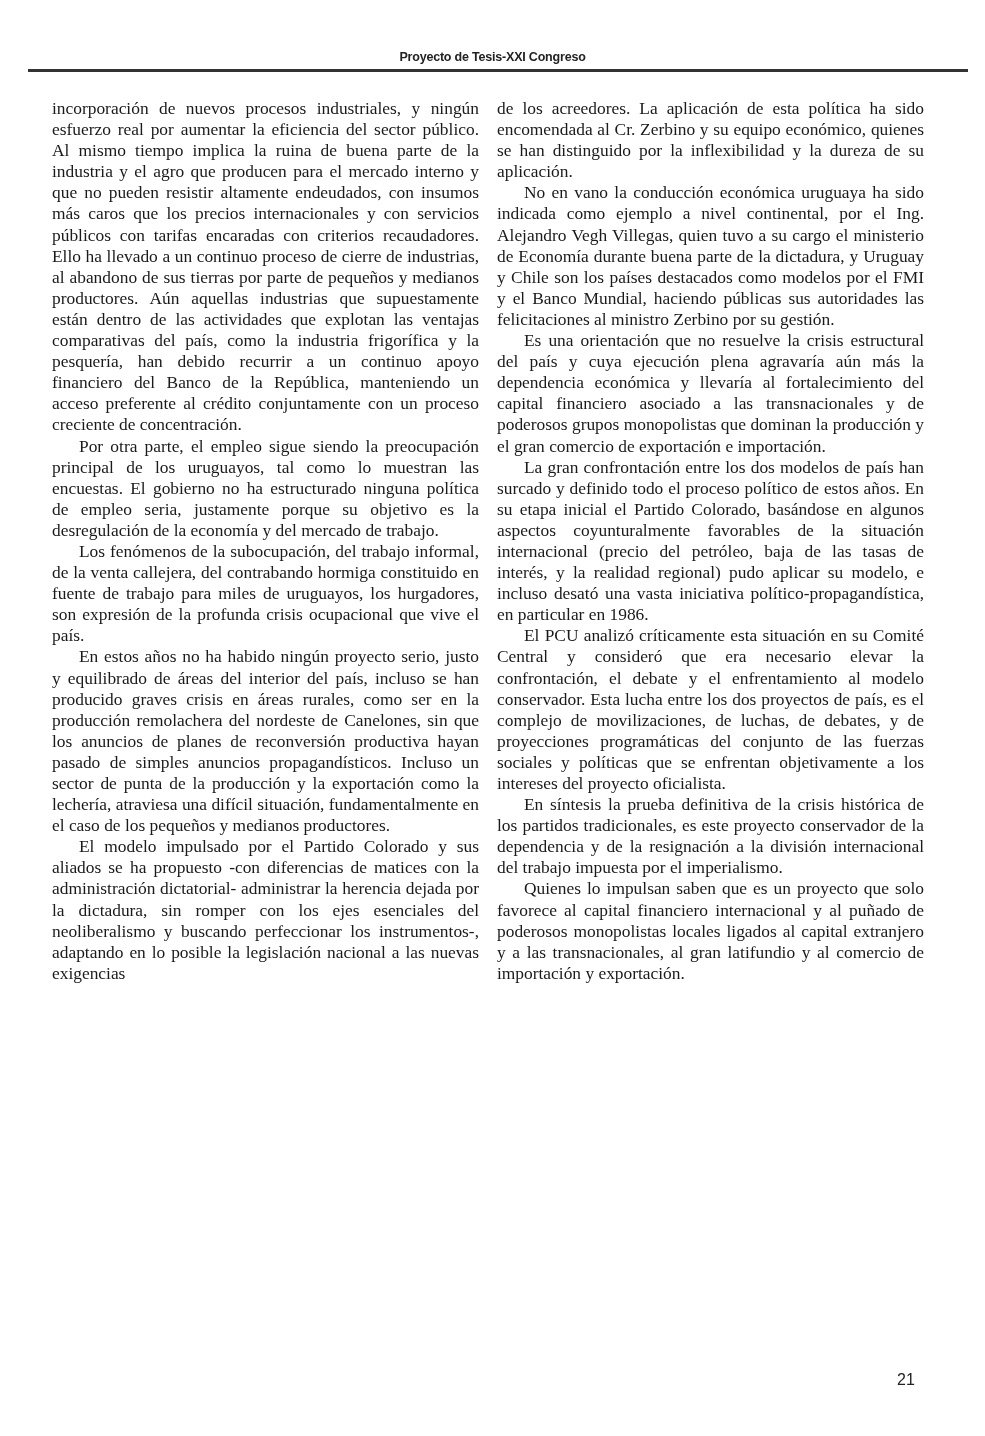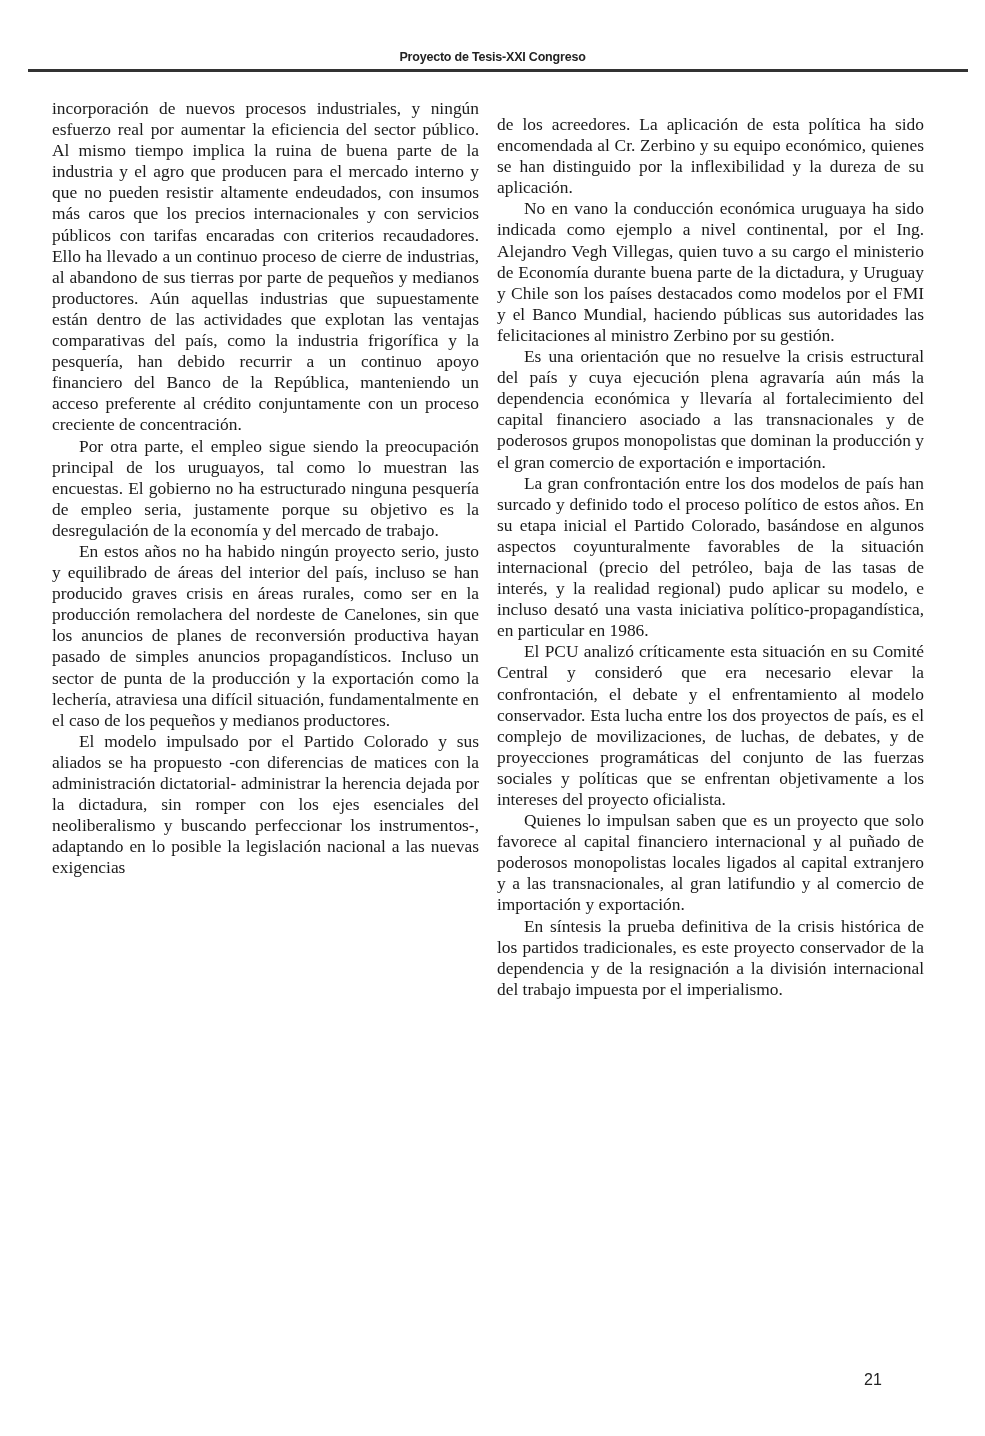--- a/index.html
+++ b/index.html
@@ -18,45 +18,46 @@
   .head-rule {
     position: absolute; left: 28px; width: 940px; top: 69px; height: 3px;
     background: #333;
   }
   .column {
     position: absolute; top: 98px; width: 427px;
     font-size: 17.4px; line-height: 21.1px;
     text-align: justify; hyphens: none;
   }
   .col-left { left: 52px; }
-  .col-right { left: 497px; margin-top: 16px; }
+  .col-right { left: 497px; }
   .column p { margin: 0; text-indent: 0; }
   .column p.indent { text-indent: 27px; }
   .page-number {
-    position: absolute; top: 1371px; left: 864px;
+    position: absolute; top: 1371px; left: 897px;
     font-family: "Liberation Sans", "DejaVu Sans", sans-serif;
     font-size: 16px; color: #222; text-align: right;
   }
 </style>
 </head>
 <body>
 
 <div class="running-head">Proyecto de Tesis-XXI Congreso</div>
 <div class="head-rule"></div>
 
 <div class="column col-left">
   <p>incorporación de nuevos procesos industriales, y ningún esfuerzo real por aumentar la eficiencia del sector público. Al mismo tiempo implica la ruina de buena parte de la industria y el agro que producen para el mercado interno y que no pueden resistir altamente endeudados, con insumos más caros que los precios internacionales y con servicios públicos con tarifas encaradas con criterios recaudadores. Ello ha llevado a un continuo proceso de cierre de industrias, al abandono de sus tierras por parte de pequeños y medianos productores. Aún aquellas industrias que supuestamente están dentro de las actividades que explotan las ventajas comparativas del país, como la industria frigorífica y la pesquería, han debido recurrir a un continuo apoyo financiero del Banco de la República, manteniendo un acceso preferente al crédito conjuntamente con un proceso creciente de concentración.</p>
-  <p class="indent">Por otra parte, el empleo sigue siendo la preocupación principal de los uruguayos, tal como lo muestran las encuestas. El gobierno no ha estructurado ninguna pesquería de empleo seria, justamente porque su objetivo es la desregulación de la economía y del mercado de trabajo.</p>
+  <p class="indent">Por otra parte, el empleo sigue siendo la preocupación principal de los uruguayos, tal como lo muestran las encuestas. El gobierno no ha estructurado ninguna política de empleo seria, justamente porque su objetivo es la desregulación de la economía y del mercado de trabajo.</p>
+  <p class="indent">Los fenómenos de la subocupación, del trabajo informal, de la venta callejera, del contrabando hormiga constituido en fuente de trabajo para miles de uruguayos, los hurgadores, son expresión de la profunda crisis ocupacional que vive el país.</p>
   <p class="indent">En estos años no ha habido ningún proyecto serio, justo y equilibrado de áreas del interior del país, incluso se han producido graves crisis en áreas rurales, como ser en la producción remolachera del nordeste de Canelones, sin que los anuncios de planes de reconversión productiva hayan pasado de simples anuncios propagandísticos. Incluso un sector de punta de la producción y la exportación como la lechería, atraviesa una difícil situación, fundamentalmente en el caso de los pequeños y medianos productores.</p>
   <p class="indent">El modelo impulsado por el Partido Colorado y sus aliados se ha propuesto -con diferencias de matices con la administración dictatorial- administrar la herencia dejada por la dictadura, sin romper con los ejes esenciales del neoliberalismo y buscando perfeccionar los instrumentos-, adaptando en lo posible la legislación nacional a las nuevas exigencias</p>
 </div>
 
 <div class="column col-right">
   <p>de los acreedores. La aplicación de esta política ha sido encomendada al Cr. Zerbino y su equipo económico, quienes se han distinguido por la inflexibilidad y la dureza de su aplicación.</p>
   <p class="indent">No en vano la conducción económica uruguaya ha sido indicada como ejemplo a nivel continental, por el Ing. Alejandro Vegh Villegas, quien tuvo a su cargo el ministerio de Economía durante buena parte de la dictadura, y Uruguay y Chile son los países destacados como modelos por el FMI y el Banco Mundial, haciendo públicas sus autoridades las felicitaciones al ministro Zerbino por su gestión.</p>
   <p class="indent">Es una orientación que no resuelve la crisis estructural del país y cuya ejecución plena agravaría aún más la dependencia económica y llevaría al fortalecimiento del capital financiero asociado a las transnacionales y de poderosos grupos monopolistas que dominan la producción y el gran comercio de exportación e importación.</p>
   <p class="indent">La gran confrontación entre los dos modelos de país han surcado y definido todo el proceso político de estos años. En su etapa inicial el Partido Colorado, basándose en algunos aspectos coyunturalmente favorables de la situación internacional (precio del petróleo, baja de las tasas de interés, y la realidad regional) pudo aplicar su modelo, e incluso desató una vasta iniciativa político-propagandística, en particular en 1986.</p>
   <p class="indent">El PCU analizó críticamente esta situación en su Comité Central y consideró que era necesario elevar la confrontación, el debate y el enfrentamiento al modelo conservador. Esta lucha entre los dos proyectos de país, es el complejo de movilizaciones, de luchas, de debates, y de proyecciones programáticas del conjunto de las fuerzas sociales y políticas que se enfrentan objetivamente a los intereses del proyecto oficialista.</p>
+  <p class="indent">En síntesis la prueba definitiva de la crisis histórica de los partidos tradicionales, es este proyecto conservador de la dependencia y de la resignación a la división internacional del trabajo impuesta por el imperialismo.</p>
   <p class="indent">Quienes lo impulsan saben que es un proyecto que solo favorece al capital financiero internacional y al puñado de poderosos monopolistas locales ligados al capital extranjero y a las transnacionales, al gran latifundio y al comercio de importación y exportación.</p>
-  <p class="indent">En síntesis la prueba definitiva de la crisis histórica de los partidos tradicionales, es este proyecto conservador de la dependencia y de la resignación a la división internacional del trabajo impuesta por el imperialismo.</p>
 </div>
 
 <div class="page-number">21</div>
 
 </body></html>

